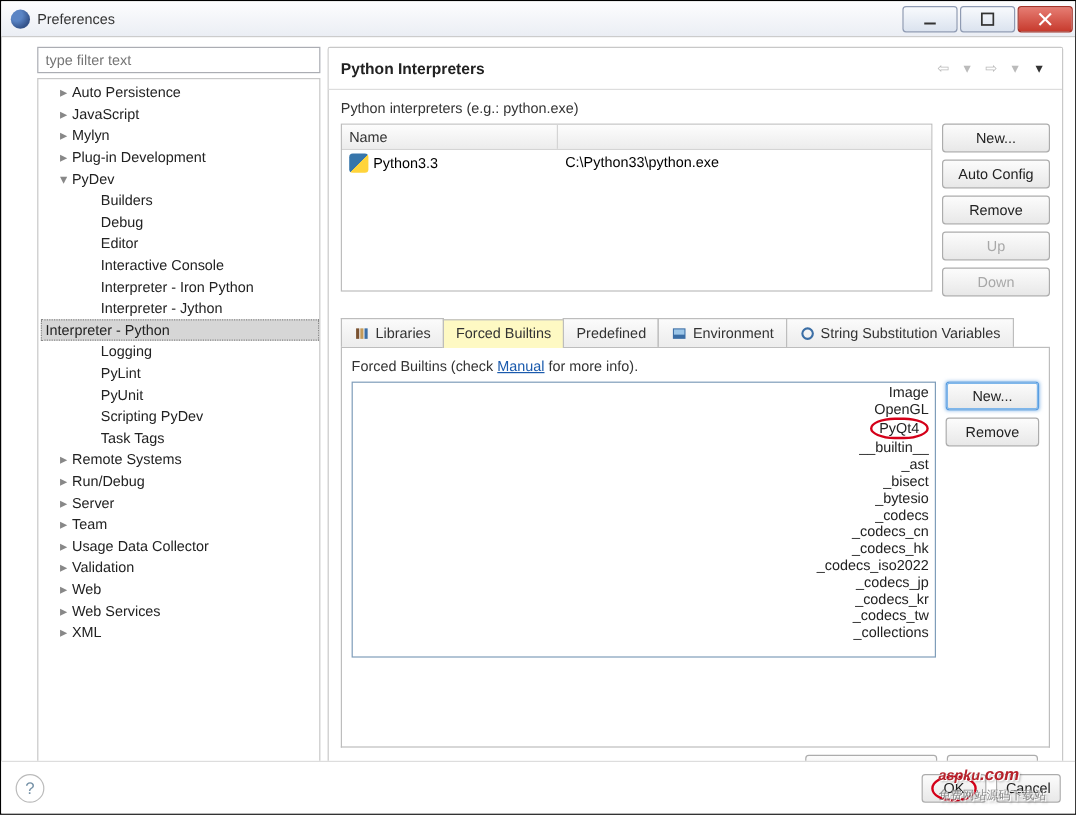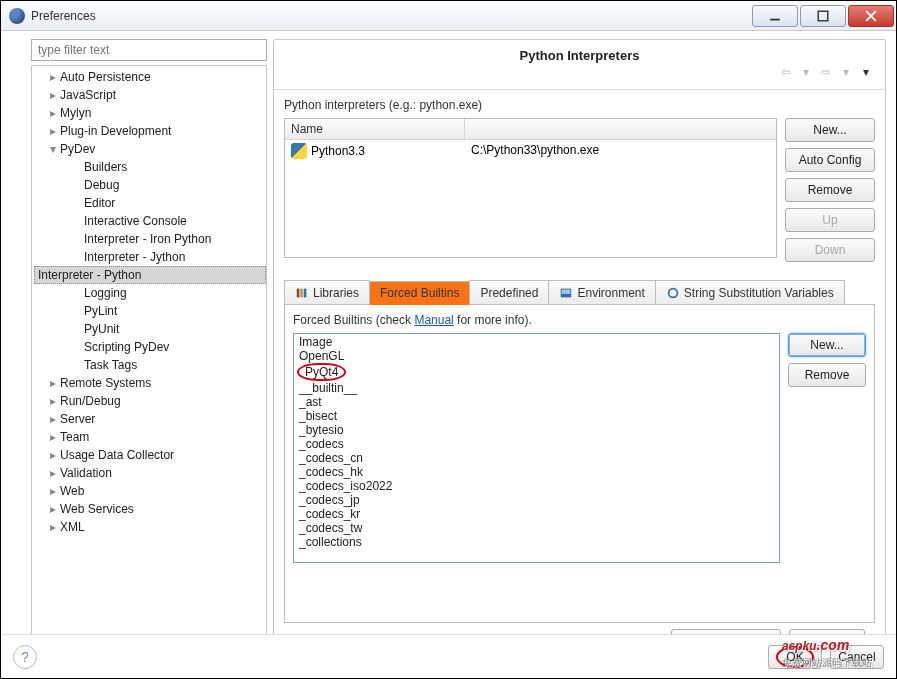--- a/index.html
+++ b/index.html
@@ -21,21 +21,21 @@
 .tree { flex:1; border:1px solid #c8c8c8; margin-top:4px; overflow-y:scroll; background:#fff; padding:2px 0 2px 2px;}
 .tree-item { padding:2px 2px 2px 4px; color:#222; white-space:nowrap; cursor:default;}
 .tree-item.sel { background:#d6d6d6; border:1px dotted #888; padding:1px 3px;}
 .tree ::-webkit-scrollbar { width:17px; }
 .indent1 { padding-left:30px;}
 .indent2 { padding-left:50px;}
 .twisty { display:inline-block; width:10px; margin-left:-14px; color:#888;}
 
 
 .rightpanel { flex:1; display:flex; flex-direction:column; border:1px solid #c8c8c8; border-radius:2px; background:#fff;}
-.header { padding:8px 10px; display:flex; align-items:center; border-bottom:1px solid #ddd; background:#fff;flex-direction:column;}
+.header { padding:8px 10px; display:flex; align-items:center; border-bottom:1px solid #ddd; background:#fff;}
 .header-title { font-weight:bold; font-size:13px; color:#222;}
 .navarrows { margin-left:auto; display:flex; gap:2px;}
 .navarrow { width:18px; height:18px; color:#bbb; display:flex; align-items:center; justify-content:center;}
 
 .rbody { padding:8px 10px 4px 10px; display:flex; flex-direction:column; flex:1;}
 .desc { color:#333; margin-bottom:6px;}
 
 .toprow { display:flex; gap:8px; margin-bottom:12px;}
 .interp-table { flex:1; border:1px solid #bdbdbd; height:140px; background:#fff; display:flex; flex-direction:column;}
 .ihead { display:flex; background:linear-gradient(#fdfdfd,#ececec); border-bottom:1px solid #d4d4d4;}
@@ -49,29 +49,29 @@
 .pyicon{ width:16px; height:16px; background:linear-gradient(135deg,#3776ab 50%,#ffd43b 50%); border-radius:3px;}
 
 .btncol { width:90px; display:flex; flex-direction:column; gap:6px;}
 .btn { height:24px; border:1px solid #acacac; border-radius:3px; background:linear-gradient(#fcfcfc,#e8e8e8); color:#222; display:flex; align-items:center; justify-content:center; cursor:pointer;}
 .btn.dis { color:#a8a8a8;}
 .btn.focus { border:1px solid #5a9de0; box-shadow:0 0 0 1px #7eb6ea inset, 0 0 3px rgba(90,157,224,.6);}
 
 
 .tabbar { display:flex; border-bottom:1px solid #bdbdbd; margin-top:6px;}
 .tab { padding:4px 10px; border:1px solid #bdbdbd; border-bottom:none; margin-right:-1px; background:linear-gradient(#fbfbfb,#ececec); display:flex; align-items:center; gap:4px; color:#333; cursor:pointer;}
-.tab.active { background:#f97316; position:relative; top:1px; padding-bottom:5px;}
+.tab.active { background:#fef9c3; position:relative; top:1px; padding-bottom:5px;}
 .tab .ticon { width:14px; height:14px;}
 
 .tabbody { border:1px solid #bdbdbd; border-top:none; padding:8px; flex:1; display:flex; flex-direction:column;}
 .tabdesc { margin-bottom:6px; color:#333;}
 .tabdesc a { color:#1a5aad; text-decoration:underline;}
 
 .builtinsrow { display:flex; gap:8px; flex:1;}
-.listbox { flex:1; border:1px solid #7f9db9; background:#fff; height:230px; overflow-y:scroll; padding:1px;}
+.listbox { flex:1; border:1px solid #7f9db9; background:#fff; height:230px; overflow-y:scroll; padding:1px;text-align:right;}
 .listbox div { padding:0 4px; color:#222;}
 .circle { display:inline-block; border:2px solid #d40019; border-radius:50%/60%; padding:0 6px; margin-left:-2px;}
 
 .footer { padding:6px 10px 10px 10px; display:flex; gap:8px; justify-content:flex-end; border-top:none;}
 .footer .btn { width:110px;}
 
 .bottombar { position:absolute; bottom:0; left:0; right:0; height:44px; border-top:1px solid #ddd; display:flex; align-items:center; padding:0 12px; background:#fff; gap:8px; justify-content:space-between;}
 .helpbtn { width:24px; height:24px; border:1px solid #bbb; border-radius:50%; display:flex; align-items:center; justify-content:center; color:#7793a8; font-size:14px;}
 .bottom-right-btns { display:flex; gap:8px; margin-left:auto;}
 .bottom-right-btns .btn { width:54px;}

